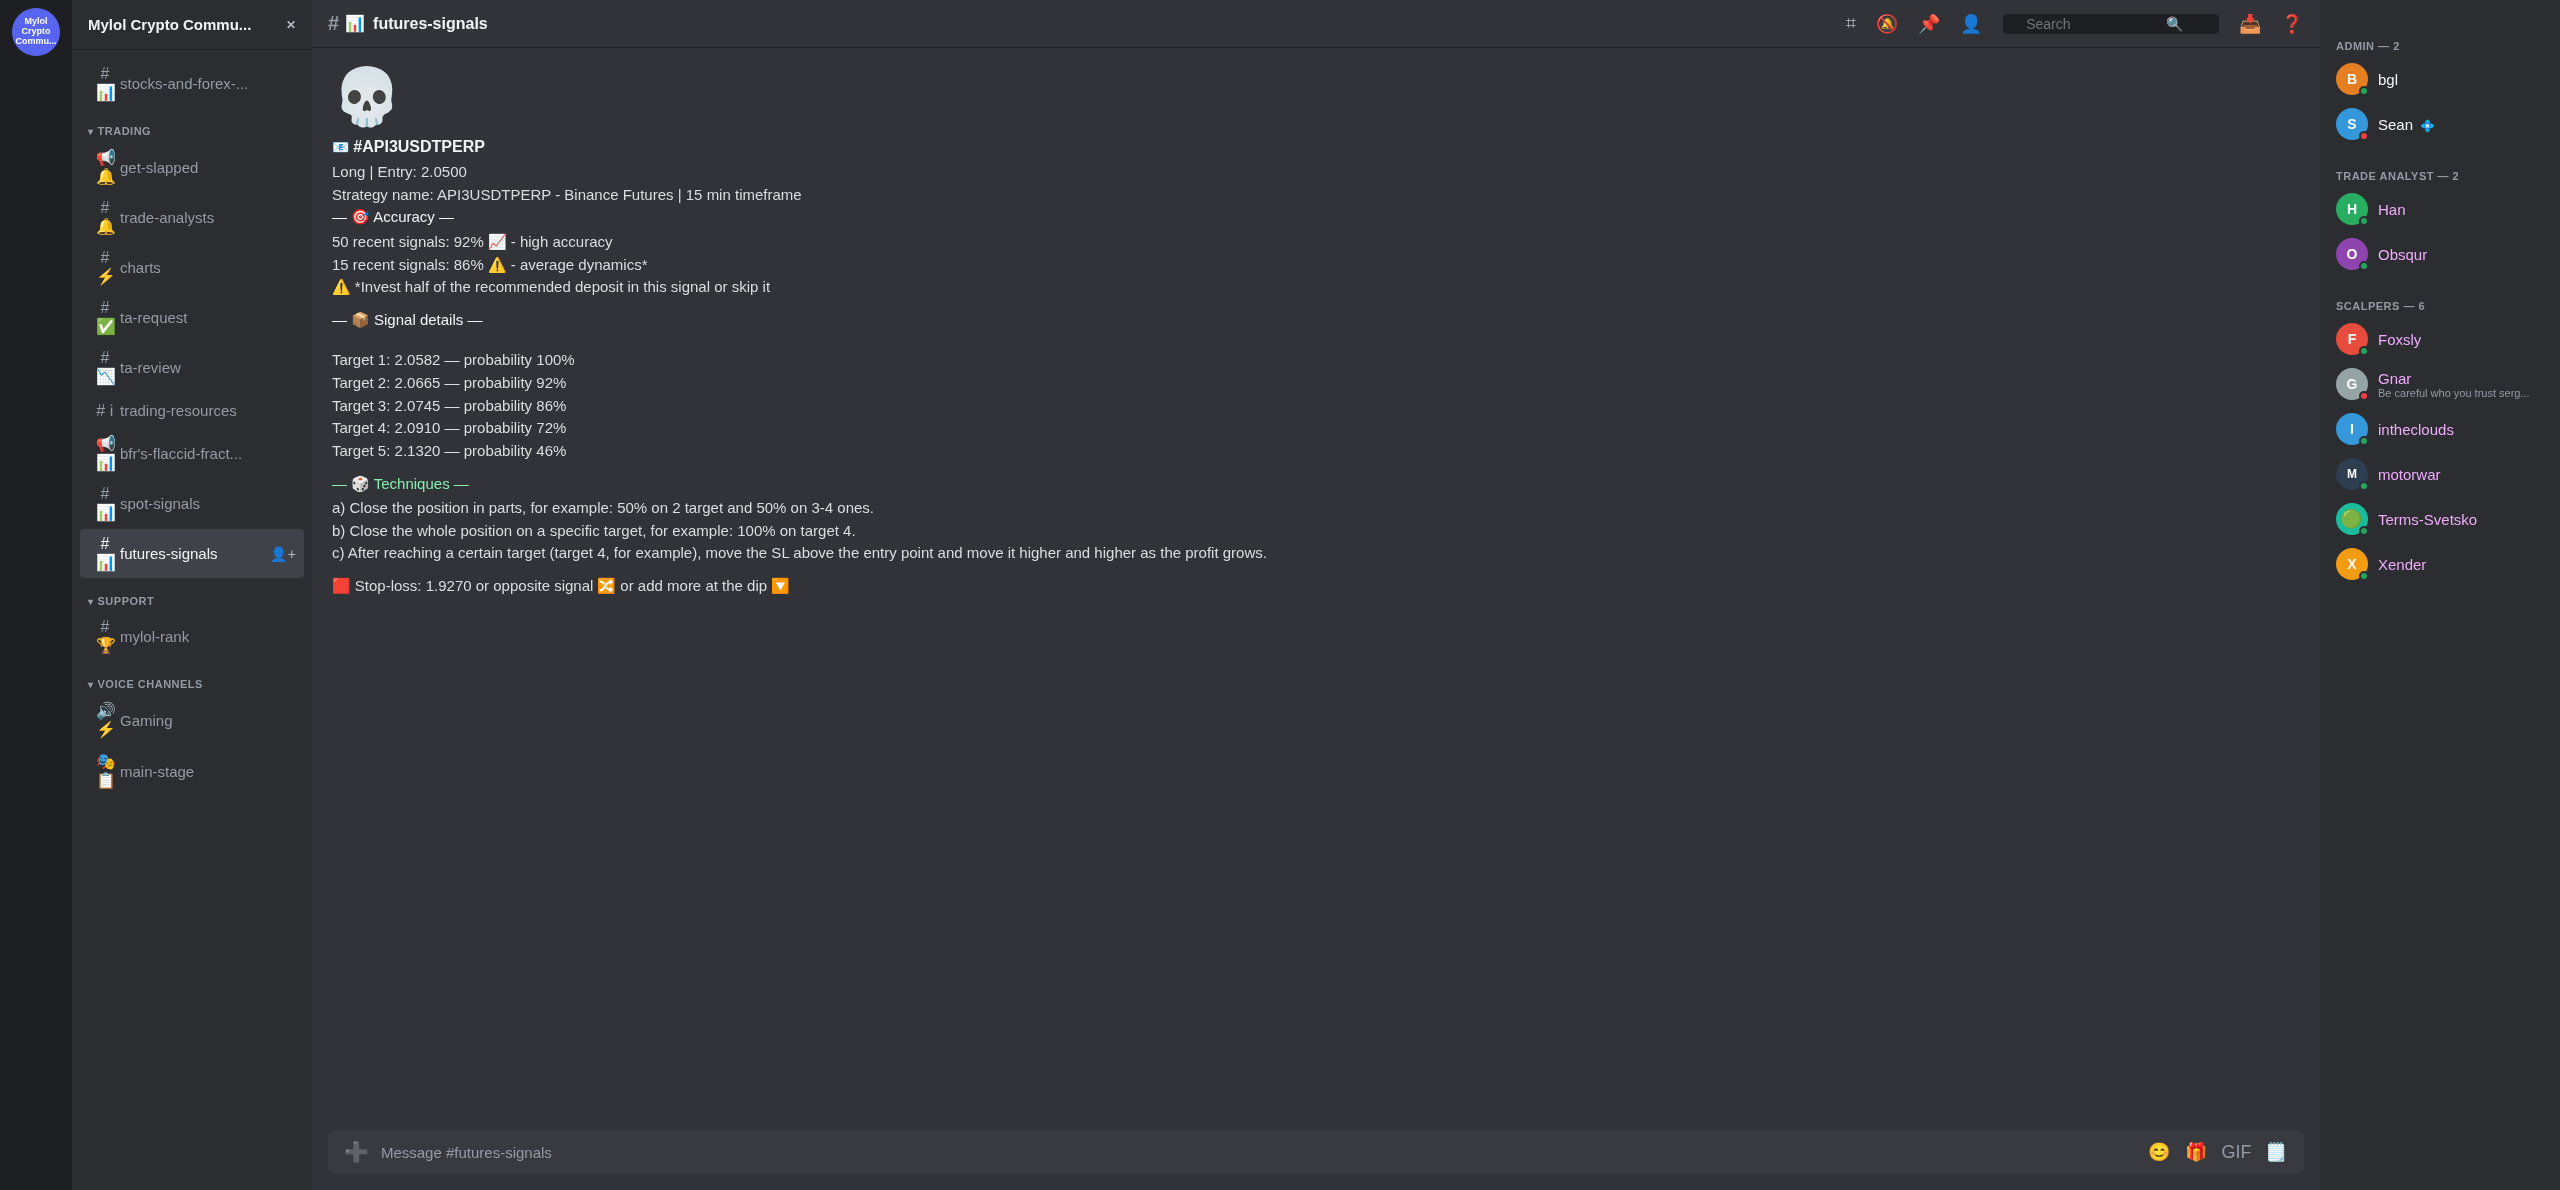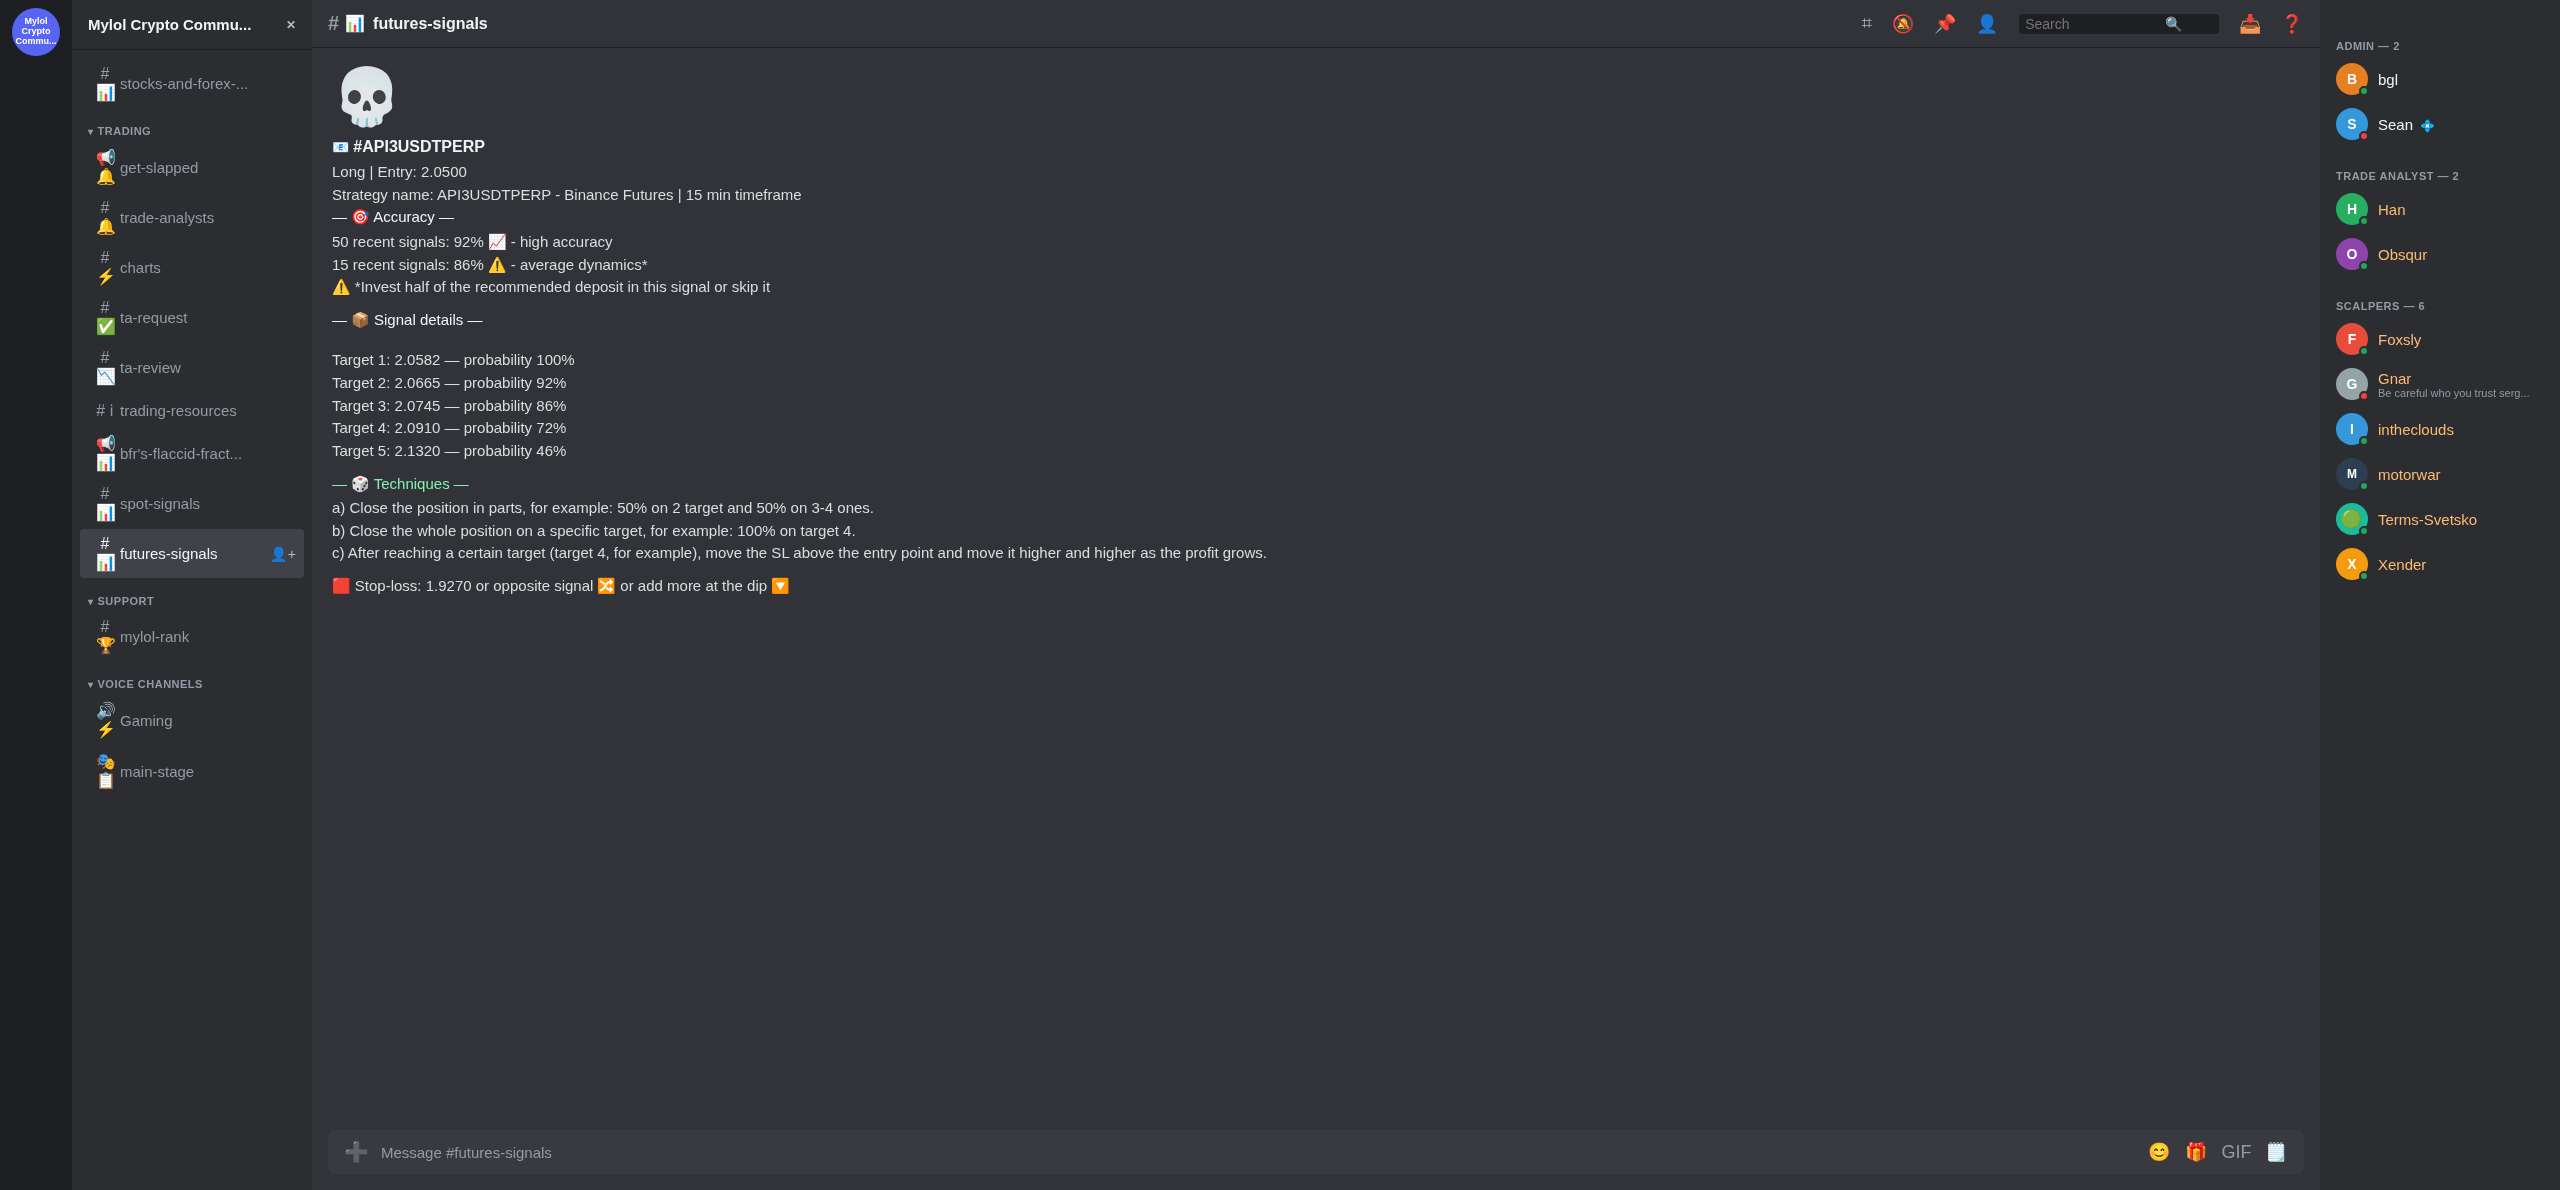--- a/index.html
+++ b/index.html
@@ -129,22 +129,22 @@
       align-items: center;
       gap: 20px;
       color: #b5bac1;
     }
     .topbar-icon { cursor: pointer; font-size: 18px; }
     .search-bar {
       display: flex;
       align-items: center;
       background: #1e1f22;
       border-radius: 4px;
-      padding: 2px 6px;
-      width: 200px;
+      padding: 2px 23px;
+      width: 216px;
       cursor: text;
       color: #949ba4;
       font-size: 14px;
     }
     .search-bar input {
       background: transparent;
       border: none;
       outline: none;
       color: #949ba4;
       font-size: 14px;
@@ -217,21 +217,21 @@
       position: absolute;
       bottom: -1px;
       right: -1px;
       width: 10px;
       height: 10px;
       border-radius: 50%;
       border: 2px solid #2b2d31;
     }
     .status-online { background: #23a55a; }
     .status-dnd { background: #f23f42; }
-    .member-name { font-size: 15px; color: #fdba74; font-weight: 500; }
+    .member-name { font-size: 15px; color: #f0abfc; font-weight: 500; }
     .member-name.admin-name { color: #f2f3f5; }
     .member-status-text { font-size: 11px; color: #949ba4; }
     .member-info { flex: 1; overflow: hidden; }
     .verified-icon { color: #5865f2; font-size: 12px; margin-left: 3px; }
     .messages-area::-webkit-scrollbar { width: 8px; }
     .messages-area::-webkit-scrollbar-track { background: #2b2d31; }
     .messages-area::-webkit-scrollbar-thumb { background: #1a1b1e; border-radius: 4px; }
   </style>
 </head>
 <body>

